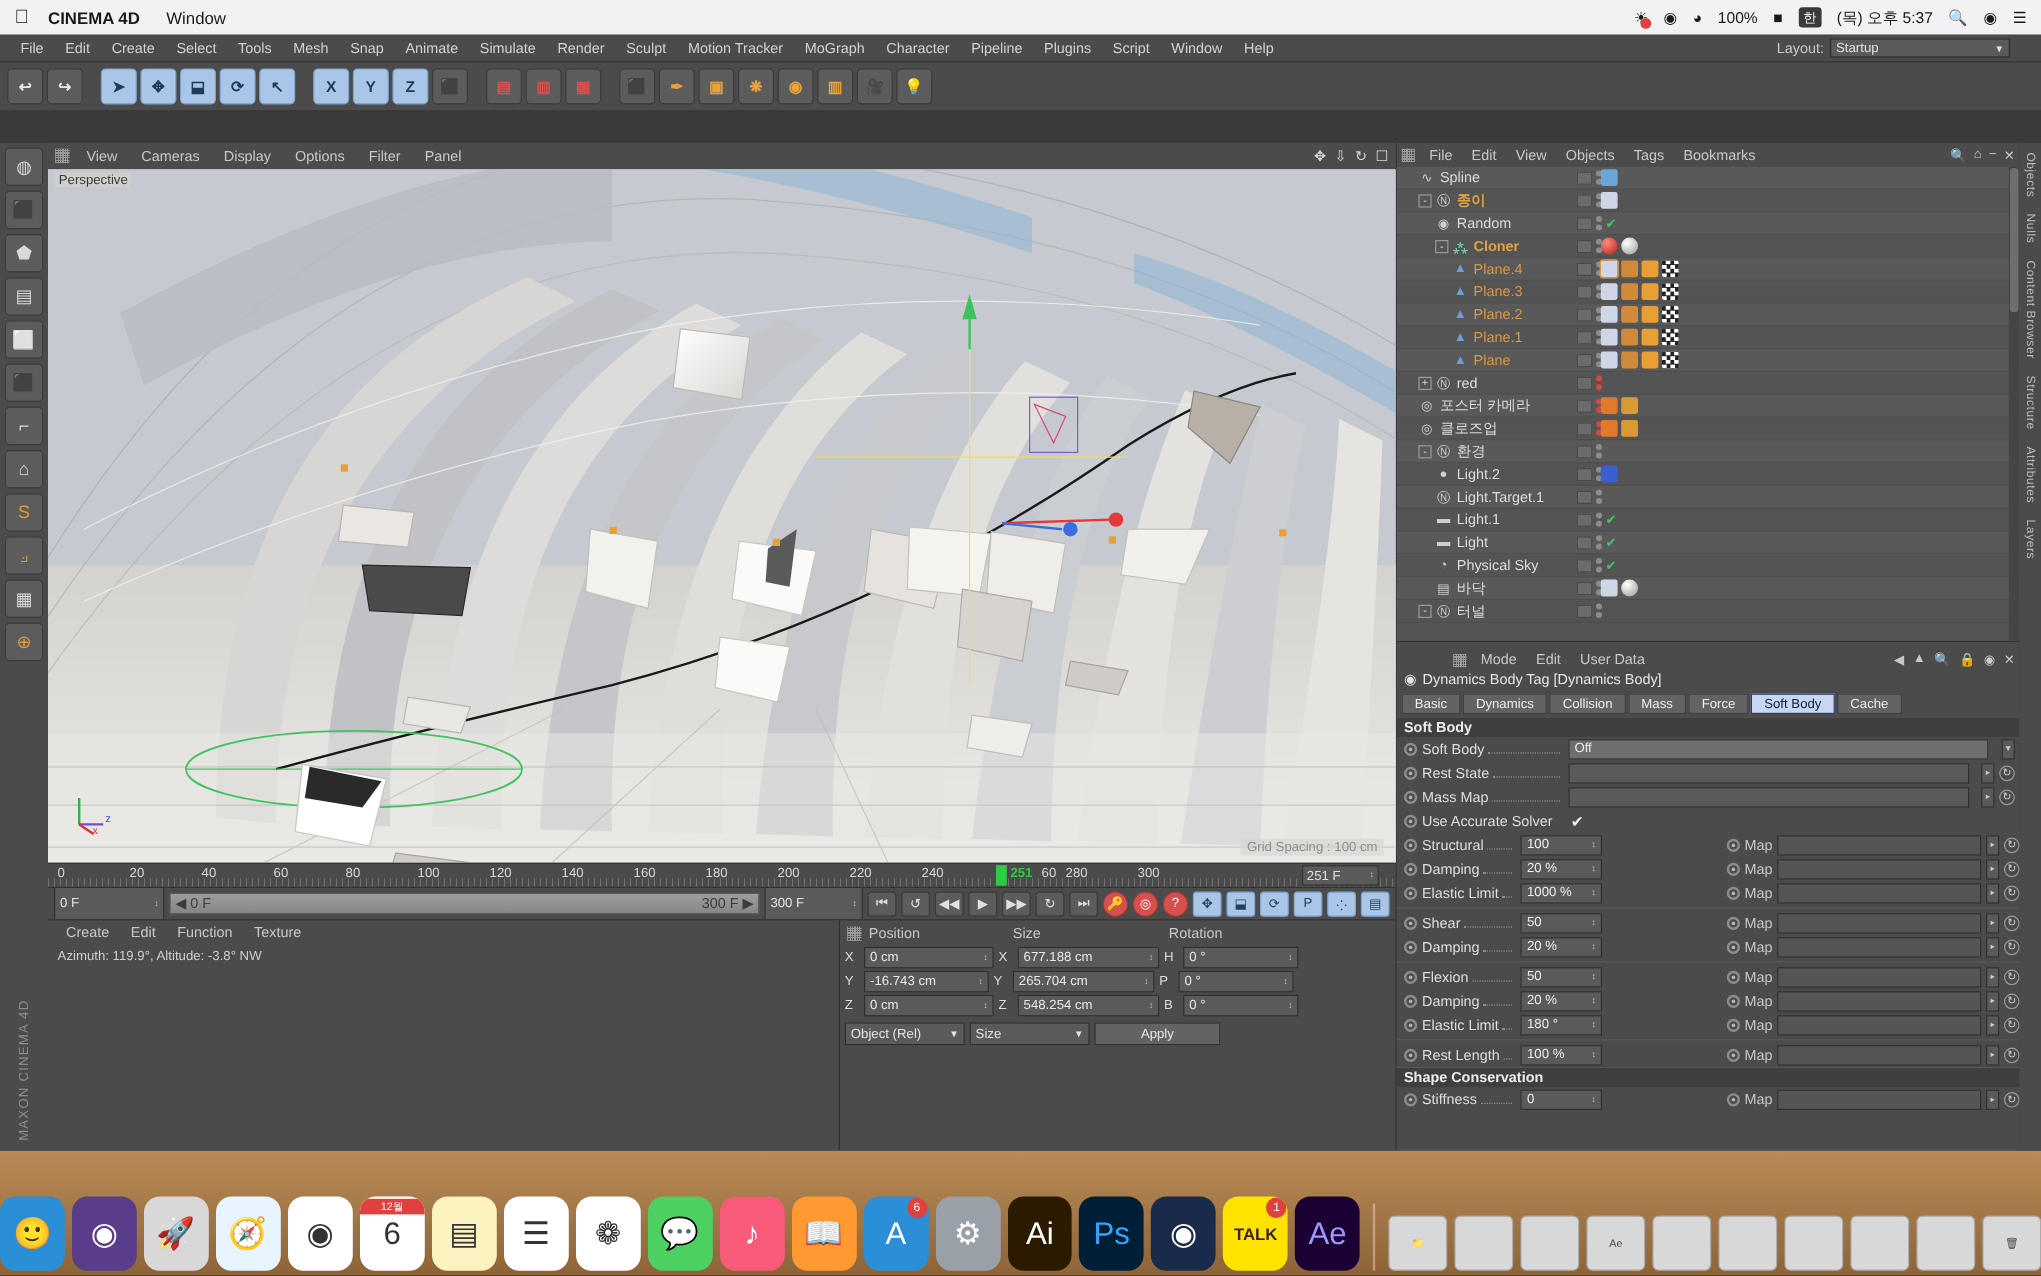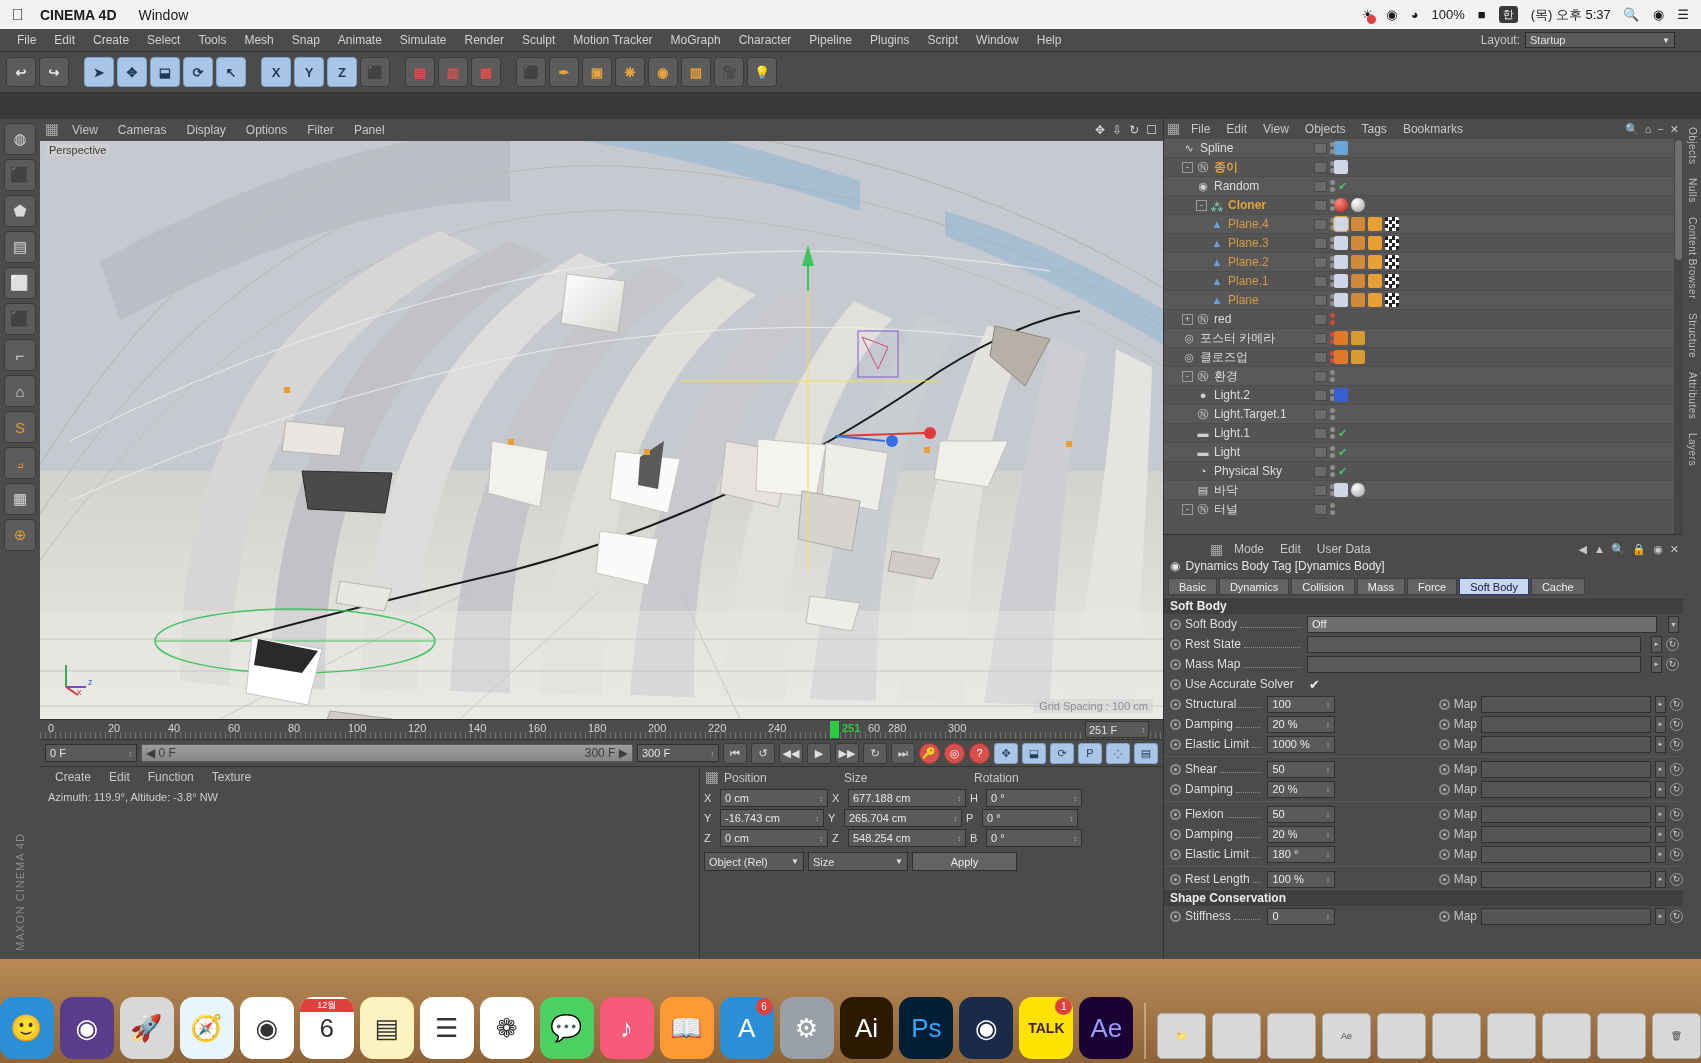--- a/index.html
+++ b/index.html
@@ -93,21 +93,21 @@
   .tlruler .tick{position:absolute;top:2px;}
   .tlticks{height:7px;background:repeating-linear-gradient(90deg,#8e8e8e 0 1px,transparent 1px 5px);
      position:absolute;left:0;right:0;bottom:0;opacity:.55;}
   .playhead{position:absolute;top:1px;width:9px;height:17px;background:#2ecc45;}
   .phlabel{position:absolute;top:2px;color:#2ecc45;font-size:11px;font-weight:bold;}
   .tlframe{position:absolute;right:14px;top:1px;width:64px;height:17px;background:#5a5a5a;
      border:1px solid #333;font-size:11px;color:#e0e0e0;display:flex;align-items:center;padding:0 3px;}
 
   .playbar{ height:27px; background:#4b4b4b; display:flex; align-items:center; gap:4px;
      padding:0 5px; border-top:1px solid #333;}
-  .numfield{ height:18px; background:#5a5a5a; border:1px solid #2f2f2f; font-size:11px;
+  .numfield{ height:28px; background:#5a5a5a; border:1px solid #2f2f2f; font-size:11px;
      display:flex;align-items:center;padding:0 4px;color:#e3e3e3;}
   .spin{margin-left:auto;font-size:7px;line-height:7px;color:#bfbfbf;}
   .rangebar{ flex:1; height:18px; background:linear-gradient(#9d9d9d,#868686);
      border:1px solid #5a5a5a; display:flex;align-items:center;padding:0 4px;
      font-size:12px;color:#3c3c3c;}
   .pbtn{ width:24px;height:21px;background:#5c5c5c;border:1px solid #3b3b3b;border-radius:3px;
      display:flex;align-items:center;justify-content:center;color:#e0e0e0;font-size:11px;}
   .pbtn.rnd{border-radius:50%;width:21px;background:#d8504e;color:#fff;border-color:#a83a38;}
   .pbtn.blue{background:#a9c6e8;color:#27405c;border-color:#7fa4cc;}
 

